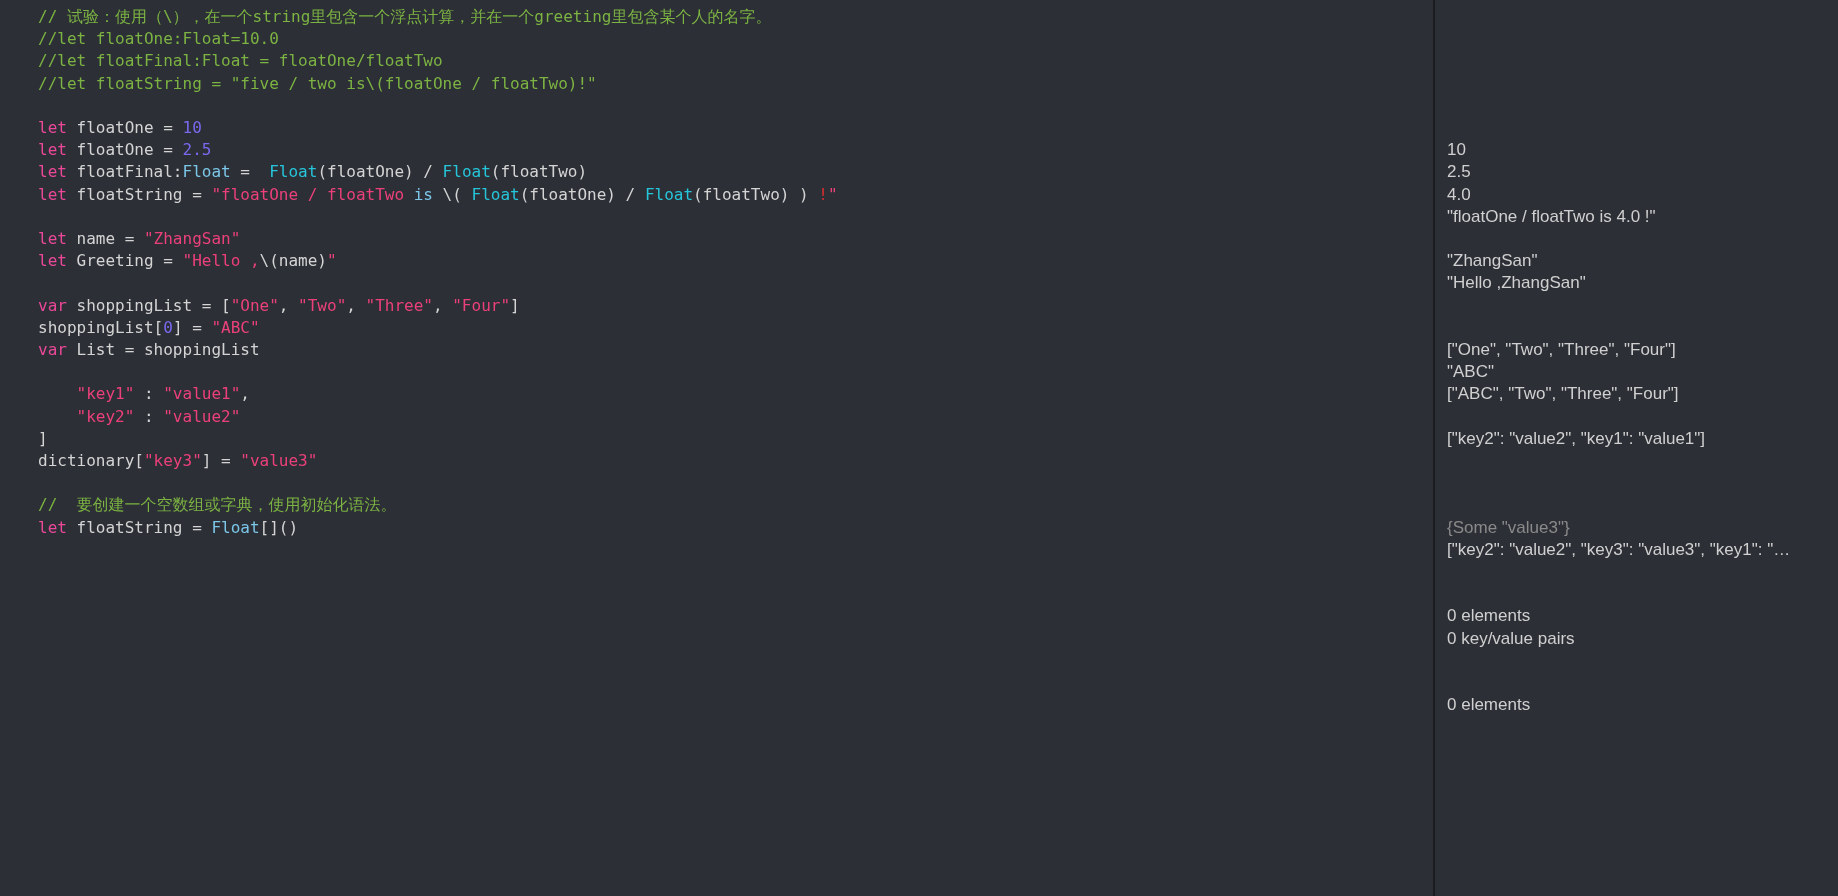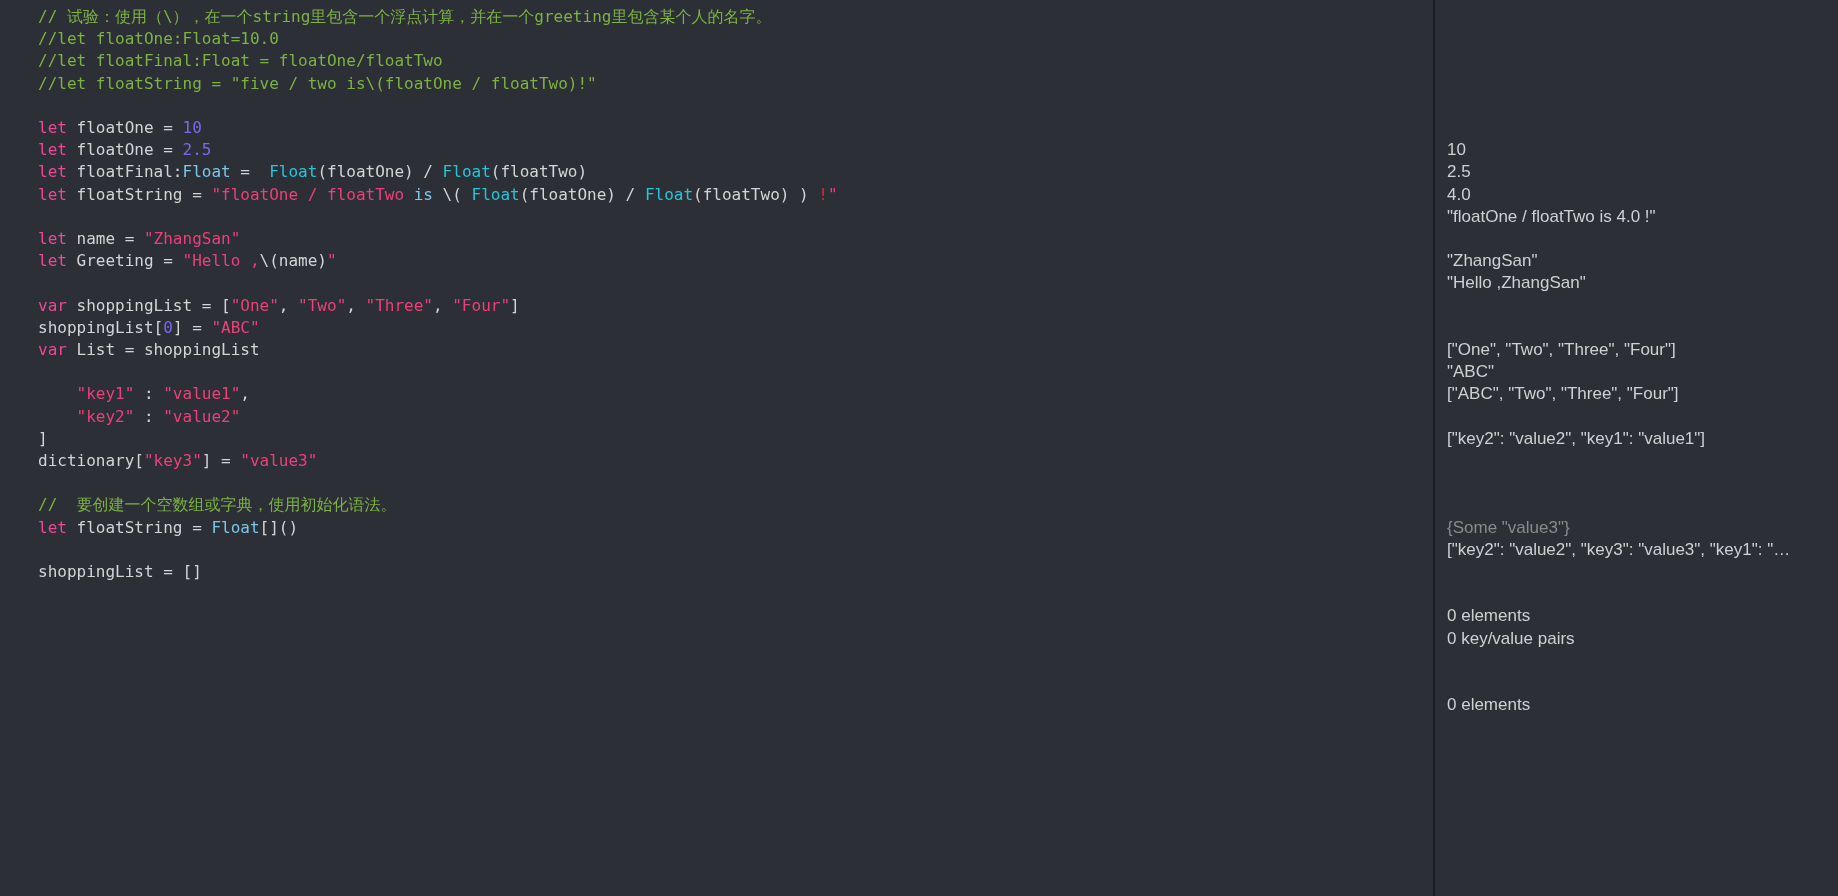--- a/index.html
+++ b/index.html
@@ -74,21 +74,20 @@
   <div class="code-line"><span class="keyword">var </span><span class="identifier">List = shoppingList</span></div>
   <div class="code-line">&nbsp;</div>
   <div class="code-line"><span class="string">    "key1"</span><span class="identifier"> : </span><span class="string">"value1"</span><span class="identifier">,</span></div>
   <div class="code-line"><span class="string">    "key2"</span><span class="identifier"> : </span><span class="string">"value2"</span></div>
   <div class="code-line"><span class="identifier">]</span></div>
   <div class="code-line"><span class="identifier">dictionary[</span><span class="string">"key3"</span><span class="identifier">] = </span><span class="string">"value3"</span></div>
   <div class="code-line">&nbsp;</div>
   <div class="code-line"><span class="comment">//  要创建一个空数组或字典，使用初始化语法。</span></div>
   <div class="code-line"><span class="keyword">let </span><span class="identifier">floatString = </span><span class="type">Float</span><span class="identifier">[]()</span></div>
   <div class="code-line">&nbsp;</div>
-  <div class="code-line"><span class="identifier">shoppingList = []</span></div>
 </div>
 
 <div class="results-pane">
   <div class="result-line">&nbsp;</div>
   <div class="result-line">&nbsp;</div>
   <div class="result-line">&nbsp;</div>
   <div class="result-line">&nbsp;</div>
   <div class="result-line">&nbsp;</div>
   <div class="result-line">&nbsp;</div>
   <div class="result-line">10</div>

